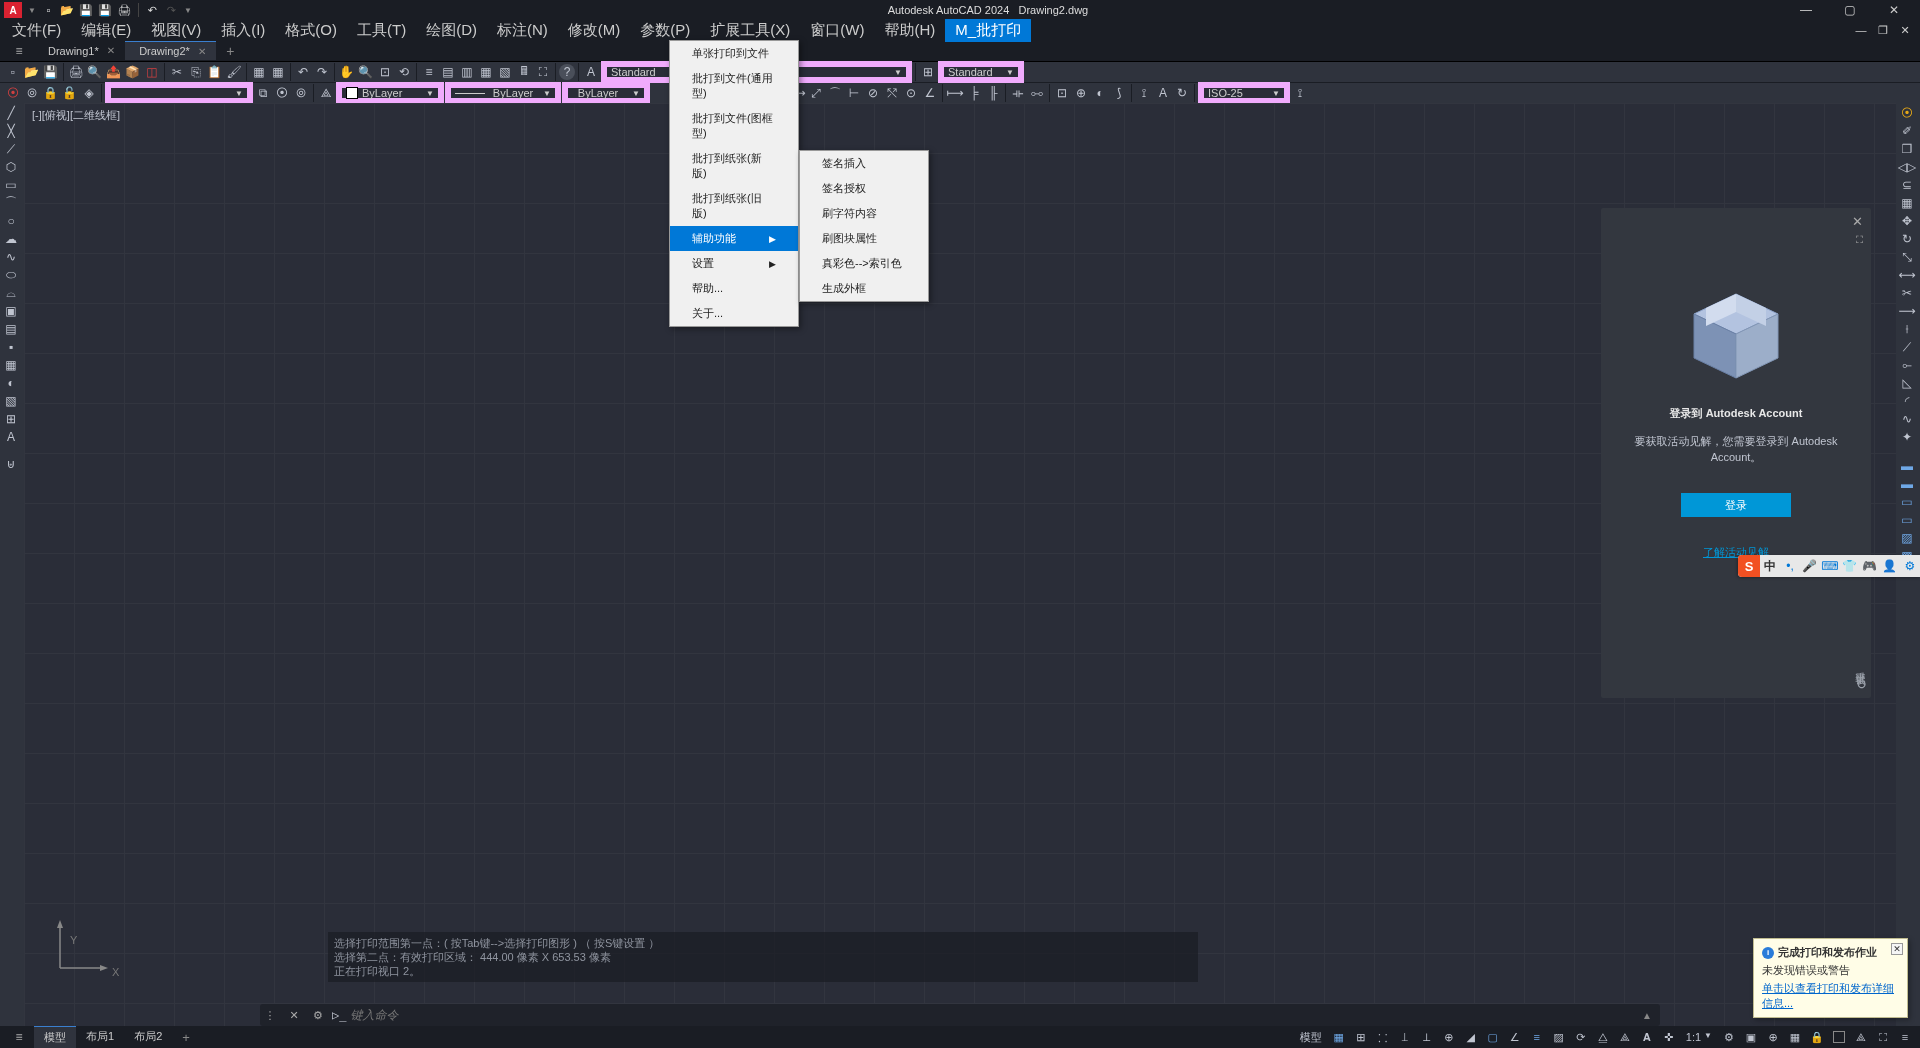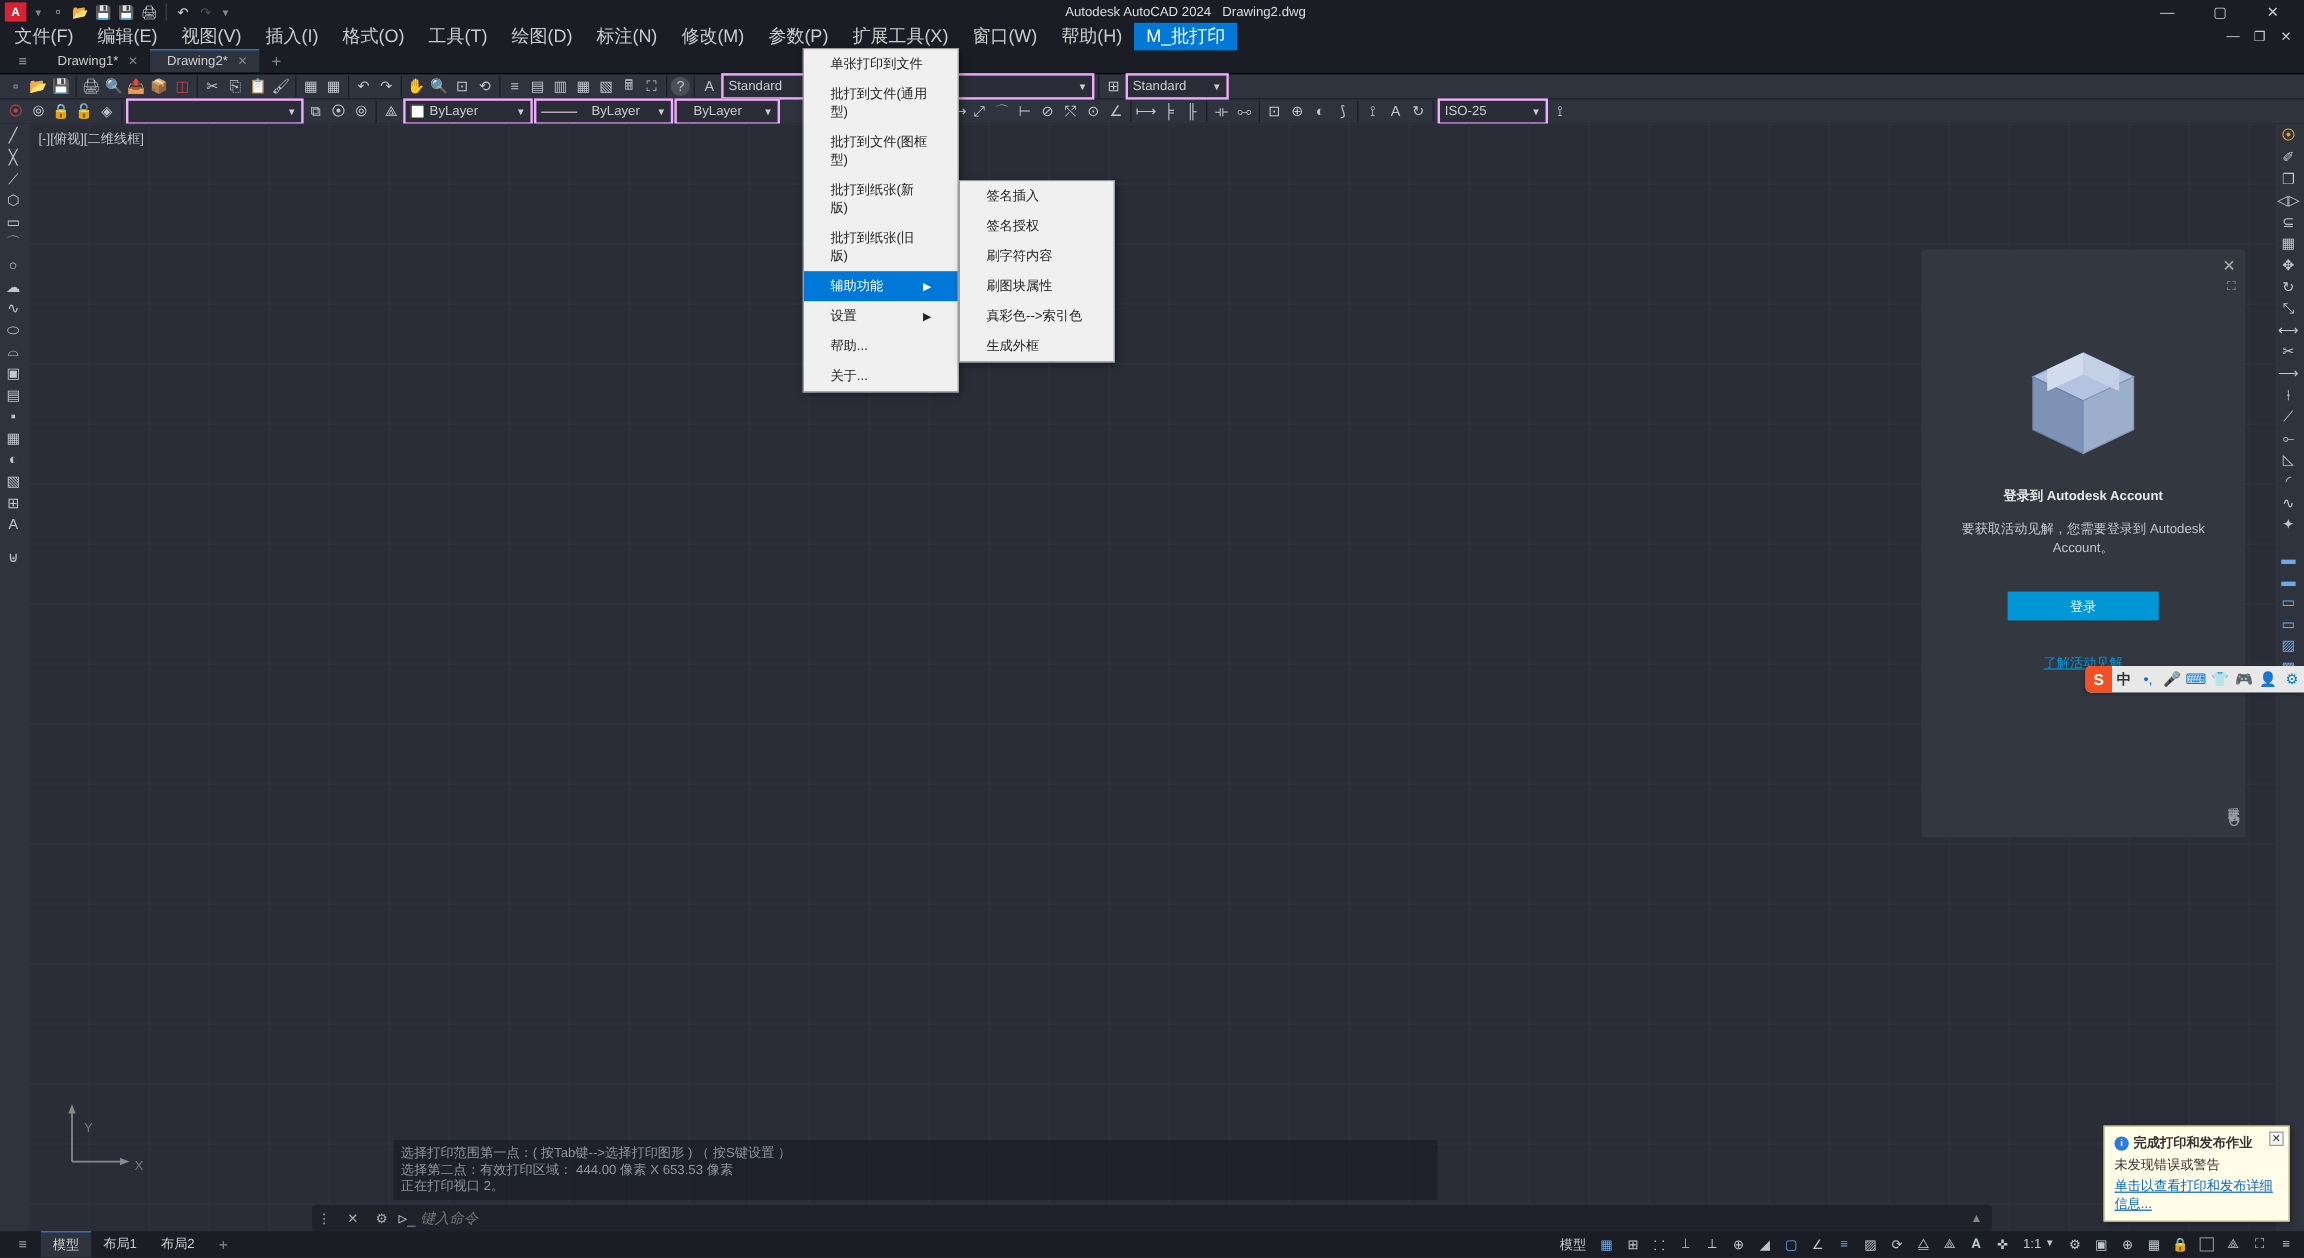--- a/index.html
+++ b/index.html
@@ -25,55 +25,55 @@
 .hamb { width: 18px; height: 16px; margin: 0 6px; color: #aaa; font-size: 12px; display:flex;align-items:center;justify-content:center;}
 .doctab { padding: 3px 10px 3px 14px; color: #ccc; font-size: 11px; display: flex; align-items: center; gap: 8px;}
 .doctab.act { background: #2f333d; border-top: 1px solid #3a7fcf; }
 .doctab .close { font-size: 10px; color: #888; }
 .addtab { padding: 0 10px; color: #888; font-size: 14px; }
 
 
 .toolbar-row { height: 21px; background: #2f333d; display: flex; align-items: center; padding: 0 4px; gap: 1px; border-bottom: 1px solid #1a1d24; }
 .tbtn { width: 18px; height: 18px; display: flex; align-items: center; justify-content: center; color: #c0c5d0; font-size: 12px; }
 .tsep { border-left: 1px solid #1a1d24; height: 18px; margin: 0 2px; }
-.tcombo { height: 22px; background: #2a2d38; border: 2px solid #f0abfc; display: flex; align-items: center; padding: 0 4px; color: #ccc; font-size: 11px; }
+.tcombo { height: 22px; background: #2a2d38; border: 6px solid #f0abfc; display: flex; align-items: center; padding: 0 4px; color: #ccc; font-size: 11px; }
 .tcombo .dd { margin-left: auto; font-size: 8px; padding-left:4px;}
 .layer-sw { width: 12px; height: 12px; background: #fff; border: 1px solid #000; margin-right: 4px; flex-shrink:0;}
 
 
 .workspace { position: absolute; top: 103px; left: 0; right: 0; bottom: 22px; display: flex; }
 .lefttools { width: 24px; background: #2f333d; display: flex; flex-direction: column; padding-top:1px; gap:1px;}
 .lefttools .tbtn{height:17px;width:22px;}
 .lefttools .gap{height:8px;}
 .righttools { width: 24px; background: #2f333d; display: flex; flex-direction: column;padding-top:1px; gap:1px;}
 .righttools .tbtn{height:17px;width:22px;}
 .righttools .gap{height:10px;}
 .canvas { flex: 1; background: #2a2d38; position: relative; background-image: linear-gradient(#32353f 1px, transparent 1px), linear-gradient(90deg, #32353f 1px, transparent 1px); background-size: 50px 50px; }
 .vp-label { position: absolute; top: 5px; left: 8px; color: #c0c5d0; font-size: 11px; }
 
 
 .ucs { position: absolute; left: 30px; bottom: 52px; color: #777; font-size: 11px; }
 .ucs .yax{position:absolute; bottom:28px; left:16px;}
 .ucs .xax{position:absolute; bottom:-4px; left:58px;}
 .ucs svg{position:absolute; bottom:0; left:0;}
-.cmdhist { position: absolute; left: 304px; bottom: 26px; width: 870px; color:#8f949f; background: rgba(26,29,36,0.7); padding: 4px 6px; font-size: 11px; line-height: 14px;}
+.cmdhist { position: absolute; left: 304px; bottom: 44px; width: 870px; color:#8f949f; background: rgba(26,29,36,0.7); padding: 4px 6px; font-size: 11px; line-height: 14px;}
 .cmdline { position: absolute; left: 260px; right: 260px; bottom: 22px; height: 22px; background: #1f222a; display: flex; align-items: center; gap:4px; border-radius:3px;}
 .cmdline .ic { width: 20px; display: flex; align-items: center; justify-content: center; color:#aaa;}
 .cmdline .prompt { color:#cdd1dc; font-family: Consolas, monospace; font-size:12px;}
 .cmdline input { flex: 1; background: transparent; border: none; color: #99a; font-size: 12px; outline: none; font-family: Consolas, monospace;font-style:italic;}
 .cmdline .drop { width: 18px; color: #888; font-size:10px;}
 
 
 .login-panel { position: absolute; right: 25px; top: 105px; width: 270px; height: 490px; background: #33373f; border-radius: 2px; padding: 8px; }
 .login-panel .pclose { position: absolute; top: 6px; right: 8px; color: #aaa; font-size: 13px;}
 .login-panel .pmax { position: absolute; top: 26px; right: 8px; color:#aaa; font-size:10px;}
 .login-panel .box3d { display: flex; justify-content: center; margin: 70px 0 20px 0;}
 .login-panel .tt { text-align: center; color: #e8e8e8; font-size: 11px; font-weight: bold; margin-bottom: 12px;}
 .login-panel .desc { text-align: center; color: #c0c5d0; font-size: 11px; line-height: 16px; margin-bottom: 28px; padding: 0 10px;}
-.login-panel .btn { width: 126px; height: 24px; background: #0097d7; color: #fff; display: flex; align-items: center; justify-content: center; margin: 0 auto 28px auto; font-size:11px;}
+.login-panel .btn { width: 110px; height: 24px; background: #0097d7; color: #fff; display: flex; align-items: center; justify-content: center; margin: 0 auto 28px auto; font-size:11px;}
 .login-panel .link { text-align: center; color: #0097d7; font-size: 11px; text-decoration: underline;}
 .login-panel .side-txt { position:absolute; right: 4px; bottom: 30px; writing-mode: vertical-rl; color: #9aa0aa; font-size: 10px; letter-spacing:1px;}
 .login-panel .side-ic { position:absolute; right: 4px; bottom: 6px; color:#9aa0aa; font-size:13px;}
 
 
 .dropdown { position: absolute; background: #f0f0f0; border: 1px solid #999; box-shadow: 2px 2px 6px rgba(0,0,0,0.4); min-width: 130px; z-index:100;}
 .dropdown .ditem { padding: 5px 22px 5px 22px; color: #222; font-size: 11px; display:flex; align-items:center; justify-content:space-between;}
 .dropdown .ditem.hilite { background: #0078d7; color: #fff; }
 .dropdown .ditem .arrow { font-size: 9px; color:inherit;}
 

